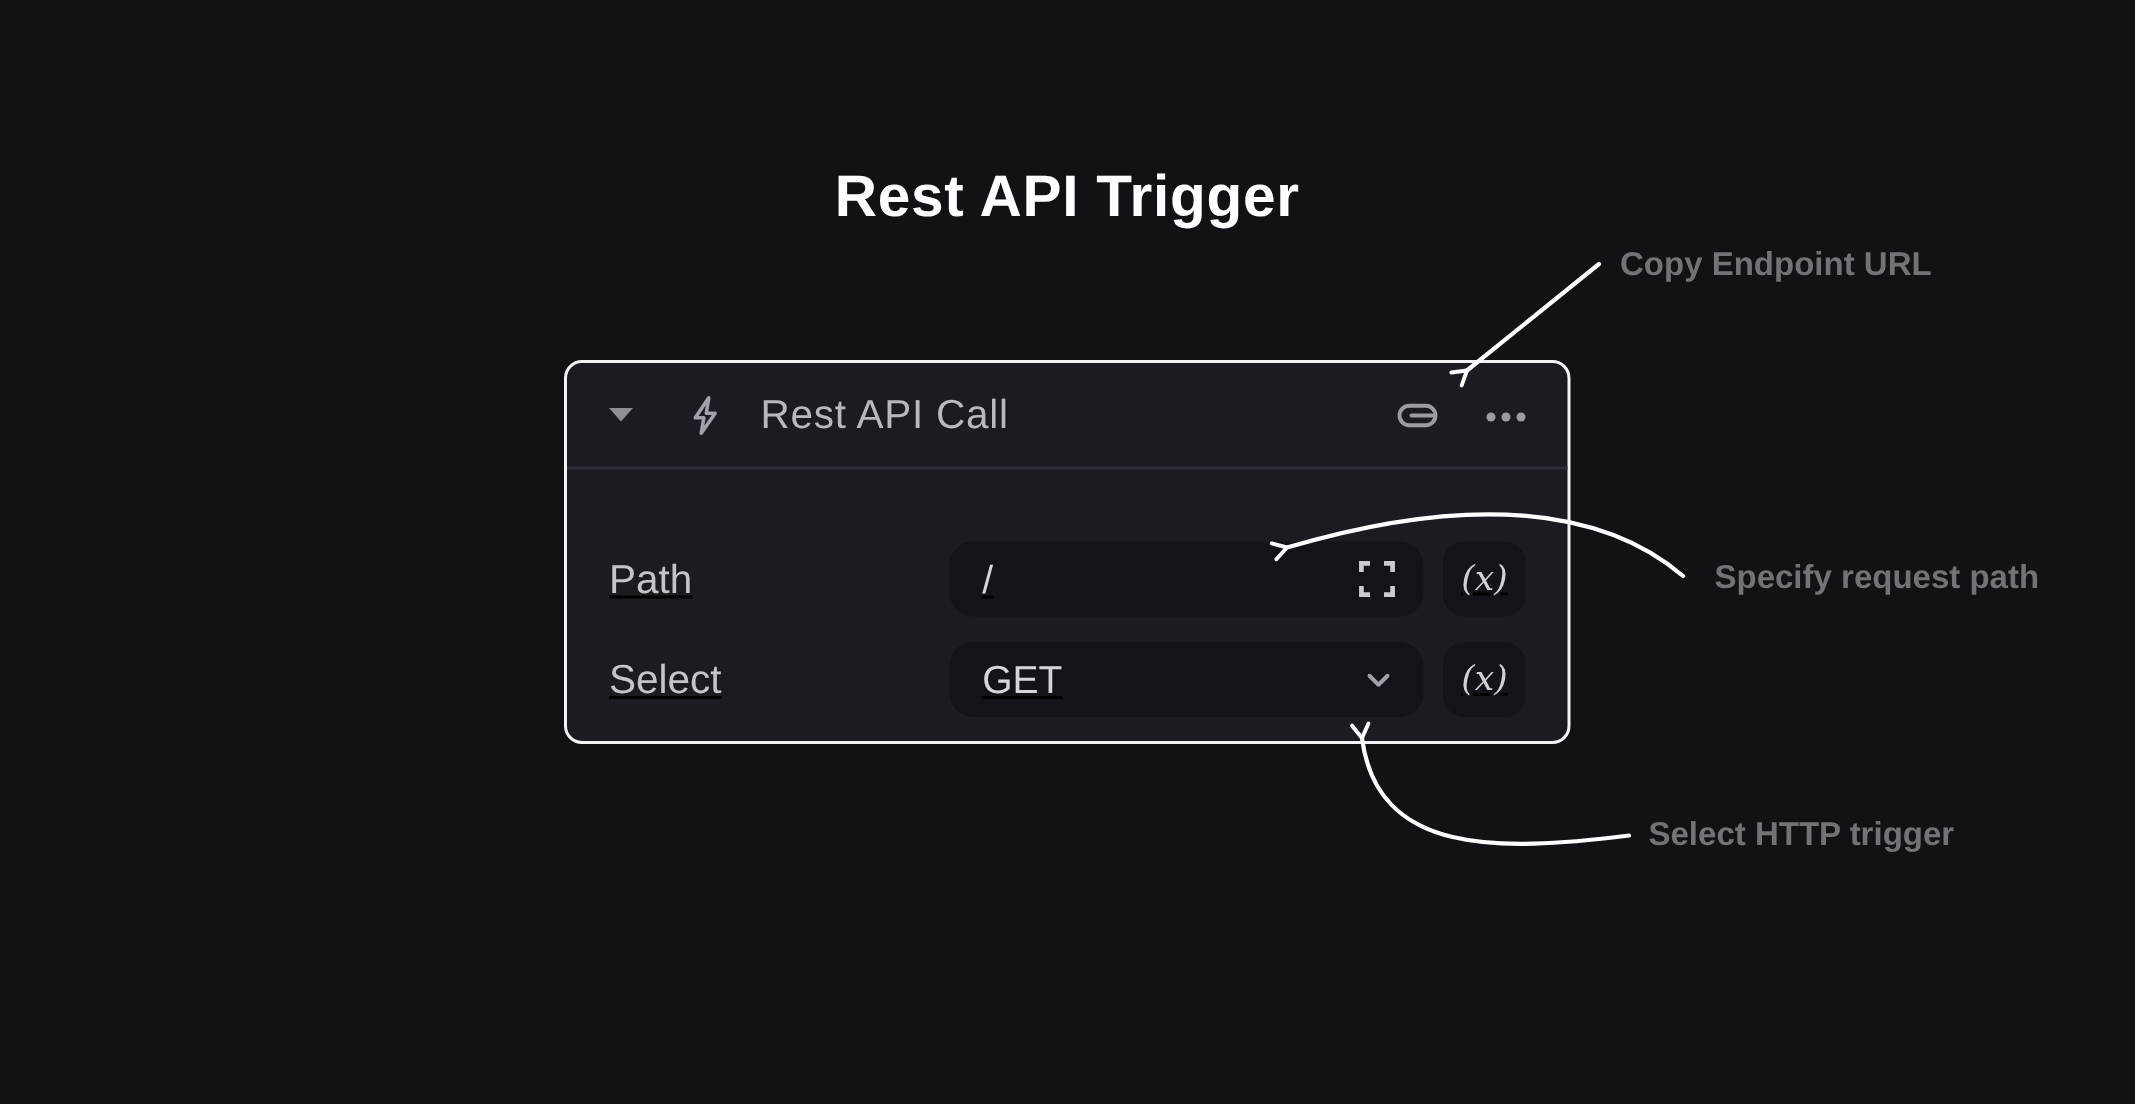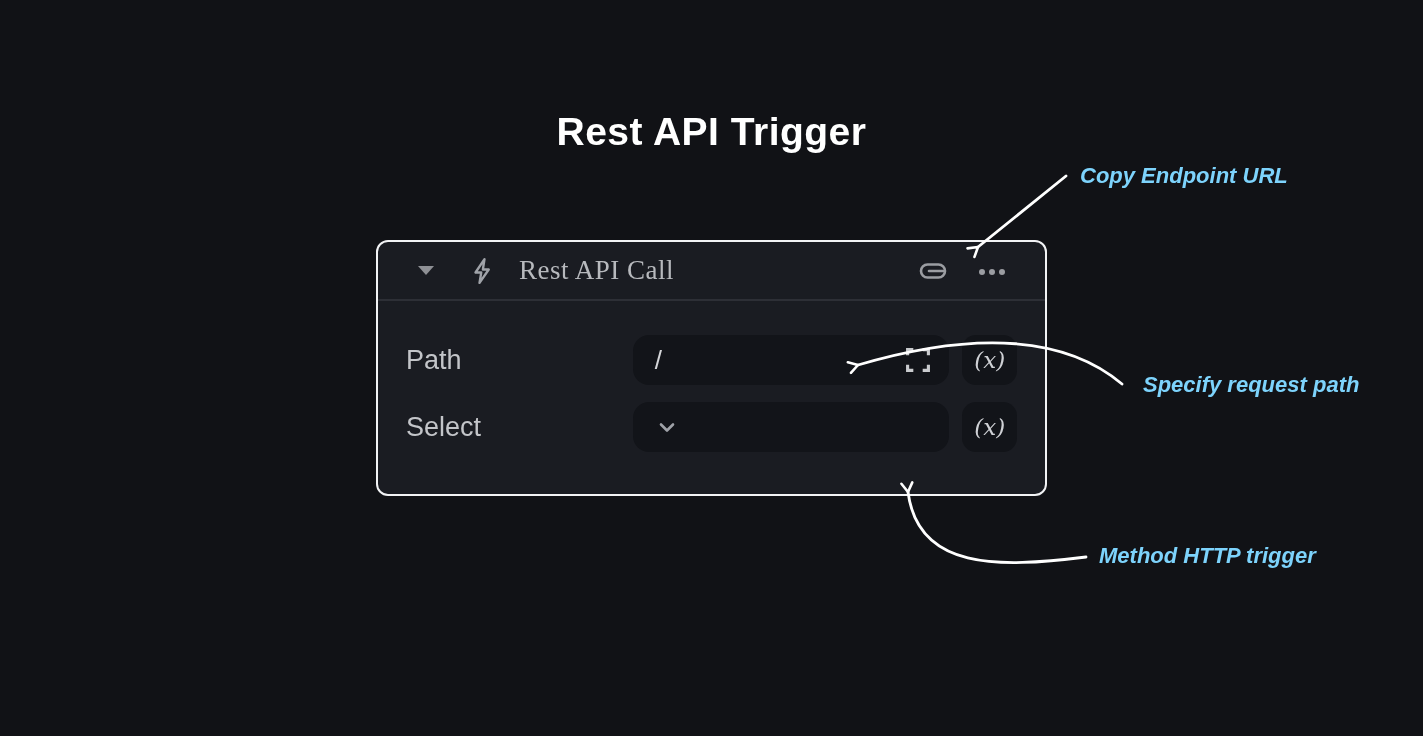--- a/index.html
+++ b/index.html
@@ -26,25 +26,24 @@
   
   .card {
     position: absolute;
     left: 376px; top: 240px;
     width: 671px; height: 256px;
     background: #1a1c22;
     border: 2px solid #f2f3f5;
     border-radius: 12px;
   }
   .card-header {
-    height: 57px;
+    height: 69px;
     display: flex;
     align-items: center;
-    padding: 0 40px;
-    font-family: Liberation Serif, serif;
+    padding: 0 28px;
   }
   .collapse-caret {
     width: 0; height: 0;
     border-left: 8px solid transparent;
     border-right: 8px solid transparent;
     border-top: 9px solid #8e9095;
     cursor: pointer;
   }
   .bolt-wrap { margin-left: 33px; display: flex; align-items: center; }
   .card-title {
@@ -54,21 +53,21 @@
     letter-spacing: 0.5px;
     flex: 1;
   }
   .header-actions { display: flex; align-items: center; gap: 30px; }
   .icon-btn { display: flex; align-items: center; justify-content: center; cursor: pointer; }
   .dots { display: flex; gap: 4px; padding-top: 2px; }
   .dots span { width: 6px; height: 6px; border-radius: 50%; background: #9b9da2; display: block; }
 
   .divider { height: 2px; background: #2d2f36; }
 
-  .card-body { padding: 34px 28px 0 28px; }
+  .card-body { padding: 48px 28px 0 28px; text-decoration: underline; }
   .field-row { display: flex; align-items: center; height: 50px; margin-bottom: 17px; }
   .row-label {
     width: 228px;
     font-size: 27px;
     color: #c3c5c9;
   }
   .field {
     width: 318px; height: 50px;
     background: #121419;
     border-radius: 16px;
@@ -91,23 +90,22 @@
     font-style: italic;
     font-family: "DejaVu Serif", serif;
     cursor: pointer;
   }
 
   
   .annotation {
     position: absolute;
     font-size: 22px;
     font-weight: 700;
-    color: #7dd3fc;
+    color: #737373;
     white-space: nowrap;
-    font-style: italic;
   }
   .anno-copy   { left: 1080px; top: 163px; }
   .anno-path   { left: 1143px; top: 372px; }
   .anno-method { left: 1099px; top: 543px; }
 
   
   .arrow-layer {
     position: absolute; left: 0; top: 0;
     width: 1423px; height: 736px;
     pointer-events: none;
@@ -158,34 +156,35 @@
             <path d="M6.4 18 H2 V13.6"></path>
           </svg>
         </span>
       </div>
       <div class="fx-btn">(x)</div>
     </div>
 
     <div class="field-row">
       <div class="row-label">Select</div>
       <div class="field select">
+        <span class="value">GET</span>
         <span class="icon-btn">
           <svg width="24" height="24" viewBox="0 0 24 24" fill="none" stroke="#9fa2a8" stroke-width="2.6" stroke-linecap="round" stroke-linejoin="round">
             <path d="M6 9.5 L12 15.5 L18 9.5"></path>
           </svg>
         </span>
       </div>
       <div class="fx-btn">(x)</div>
     </div>
   </div>
 </div>
 
 <div class="annotation anno-copy">Copy Endpoint URL</div>
 <div class="annotation anno-path">Specify request path</div>
-<div class="annotation anno-method">Method HTTP trigger</div>
+<div class="annotation anno-method">Select HTTP trigger</div>
 
 <svg class="arrow-layer">
   <defs>
     <marker id="arrowhead" markerUnits="userSpaceOnUse" markerWidth="20" markerHeight="20" refX="3" refY="7" orient="auto">
       <polyline points="12,1.5 3,7 12,12.5" fill="none" stroke="#ffffff" stroke-width="2.6" stroke-linecap="round" stroke-linejoin="round"></polyline>
     </marker>
   </defs>
 
   <path d="M 1066 176 L 978 247" fill="none" stroke="#ffffff" stroke-width="2.8" stroke-linecap="round" marker-end="url(#arrowhead)"></path>
 

